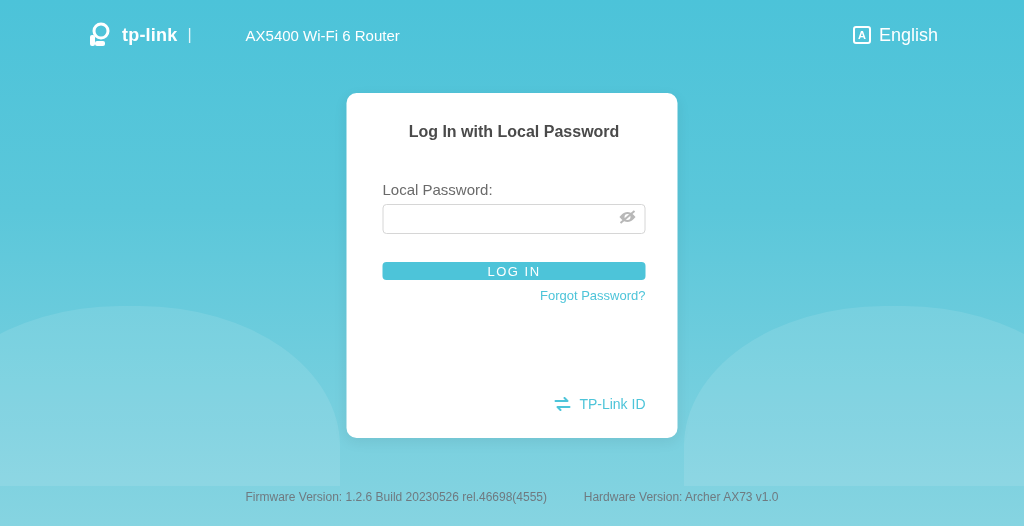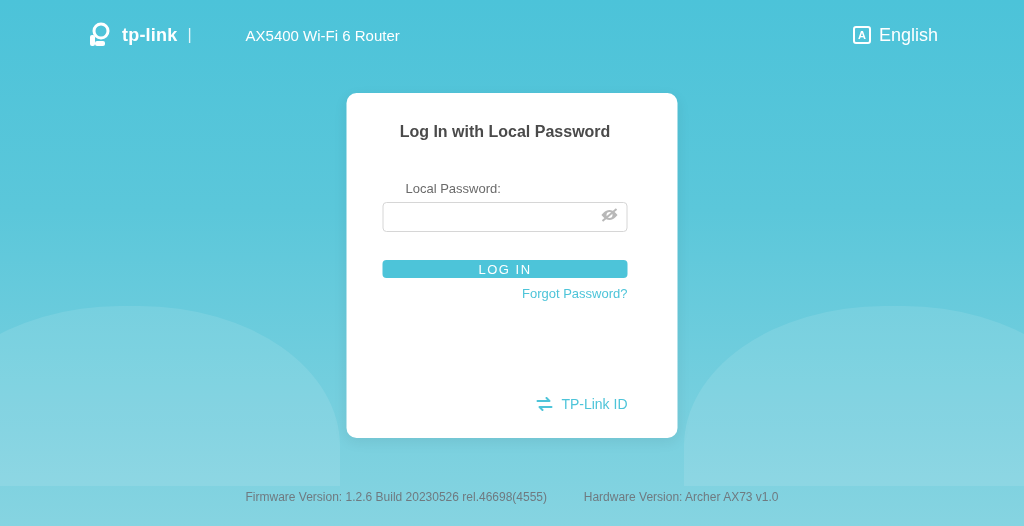--- a/index.html
+++ b/index.html
@@ -97,36 +97,35 @@
     .card {
       position: absolute;
       top: 93px;
       left: 50%;
       transform: translateX(-50%);
       width: 331px;
       height: 345px;
       background: #fff;
       border-radius: 10px;
       box-shadow: 0 4px 14px rgba(0,0,0,0.07);
-      padding: 30px 50px 18px 36px;
+      padding: 30px 32px 18px 36px;
       display: flex;
       flex-direction: column;
     }
     .card-title {
       text-align: center;
       font-size: 16px;
       font-weight: 600;
       color: #4a4a4a;
       margin-bottom: 40px;
     }
     .label {
-      font-size: 13px;
+      font-size: 15px;
       color: #6a6a6a;
       margin-bottom: 6px;
-      margin-left: 23px;
     }
     .input-wrap {
       position: relative;
       margin-bottom: 28px;
     }
     .input {
       width: 100%;
       height: 30px;
       border: 1px solid #d6d6d6;
       border-radius: 4px;

